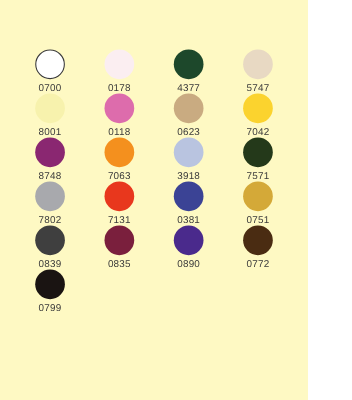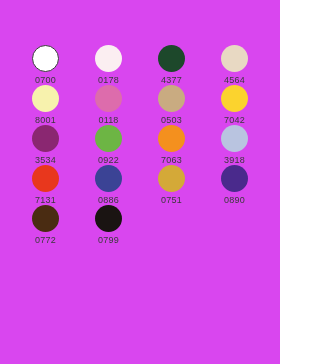--- a/index.html
+++ b/index.html
@@ -12,21 +12,21 @@
     height: 364px;
     overflow: hidden;
     font-family: "Liberation Sans", sans-serif;
     -webkit-font-smoothing: antialiased;
   }
 
   #swatch-board {
     position: relative;
     width: 280px;
     height: 364px;
-    background: #d946ef;
+    background: #fef9c3;
     box-sizing: border-box;
     padding: 45px 0 0 0;
   }
 
   .swatch-grid {
     display: grid;
     grid-template-columns: repeat(4, 1fr);
     grid-auto-rows: 40px;
     column-gap: 0px;
     row-gap: 0px;
@@ -77,65 +77,77 @@
       <div class="swatch-cell">
         <span class="swatch-dot" style="background: rgb(251, 238, 241);"></span>
         <span class="swatch-label">0178</span>
       </div>
       <div class="swatch-cell">
         <span class="swatch-dot" style="background: rgb(29, 72, 43);"></span>
         <span class="swatch-label">4377</span>
       </div>
       <div class="swatch-cell">
         <span class="swatch-dot" style="background: rgb(232, 217, 195);"></span>
-        <span class="swatch-label">4564</span>
+        <span class="swatch-label">5747</span>
       </div>
       <div class="swatch-cell">
         <span class="swatch-dot" style="background: rgb(247, 242, 173);"></span>
         <span class="swatch-label">8001</span>
       </div>
       <div class="swatch-cell">
         <span class="swatch-dot" style="background: rgb(221, 108, 172);"></span>
         <span class="swatch-label">0118</span>
       </div>
       <div class="swatch-cell">
         <span class="swatch-dot" style="background: rgb(201, 171, 129);"></span>
-        <span class="swatch-label">0503</span>
+        <span class="swatch-label">0623</span>
       </div>
       <div class="swatch-cell">
         <span class="swatch-dot" style="background: rgb(251, 211, 46);"></span>
         <span class="swatch-label">7042</span>
       </div>
       <div class="swatch-cell">
         <span class="swatch-dot" style="background: rgb(138, 39, 113);"></span>
-        <span class="swatch-label">3534</span>
-      </div>
-      <div class="swatch-cell">
-        <span class="swatch-dot" style="background: rgb(109, 181, 68);"></span>
-        <span class="swatch-label">0922</span>
+        <span class="swatch-label">8748</span>
       </div>
       <div class="swatch-cell">
         <span class="swatch-dot" style="background: rgb(244, 144, 30);"></span>
         <span class="swatch-label">7063</span>
       </div>
       <div class="swatch-cell">
         <span class="swatch-dot" style="background: rgb(185, 196, 224);"></span>
         <span class="swatch-label">3918</span>
       </div>
       <div class="swatch-cell">
+        <span class="swatch-dot" style="background: rgb(36, 57, 26);"></span>
+        <span class="swatch-label">7571</span>
+      </div>
+      <div class="swatch-cell">
+        <span class="swatch-dot" style="background: rgb(168, 169, 173);"></span>
+        <span class="swatch-label">7802</span>
+      </div>
+      <div class="swatch-cell">
         <span class="swatch-dot" style="background: rgb(232, 55, 29);"></span>
         <span class="swatch-label">7131</span>
       </div>
       <div class="swatch-cell">
         <span class="swatch-dot" style="background: rgb(59, 67, 149);"></span>
-        <span class="swatch-label">0886</span>
+        <span class="swatch-label">0381</span>
       </div>
       <div class="swatch-cell">
         <span class="swatch-dot" style="background: rgb(212, 169, 56);"></span>
         <span class="swatch-label">0751</span>
+      </div>
+      <div class="swatch-cell">
+        <span class="swatch-dot" style="background: rgb(63, 63, 63);"></span>
+        <span class="swatch-label">0839</span>
+      </div>
+      <div class="swatch-cell">
+        <span class="swatch-dot" style="background: rgb(122, 31, 61);"></span>
+        <span class="swatch-label">0835</span>
       </div>
       <div class="swatch-cell">
         <span class="swatch-dot" style="background: rgb(74, 42, 140);"></span>
         <span class="swatch-label">0890</span>
       </div>
       <div class="swatch-cell">
         <span class="swatch-dot" style="background: rgb(74, 44, 18);"></span>
         <span class="swatch-label">0772</span>
       </div>
       <div class="swatch-cell">

